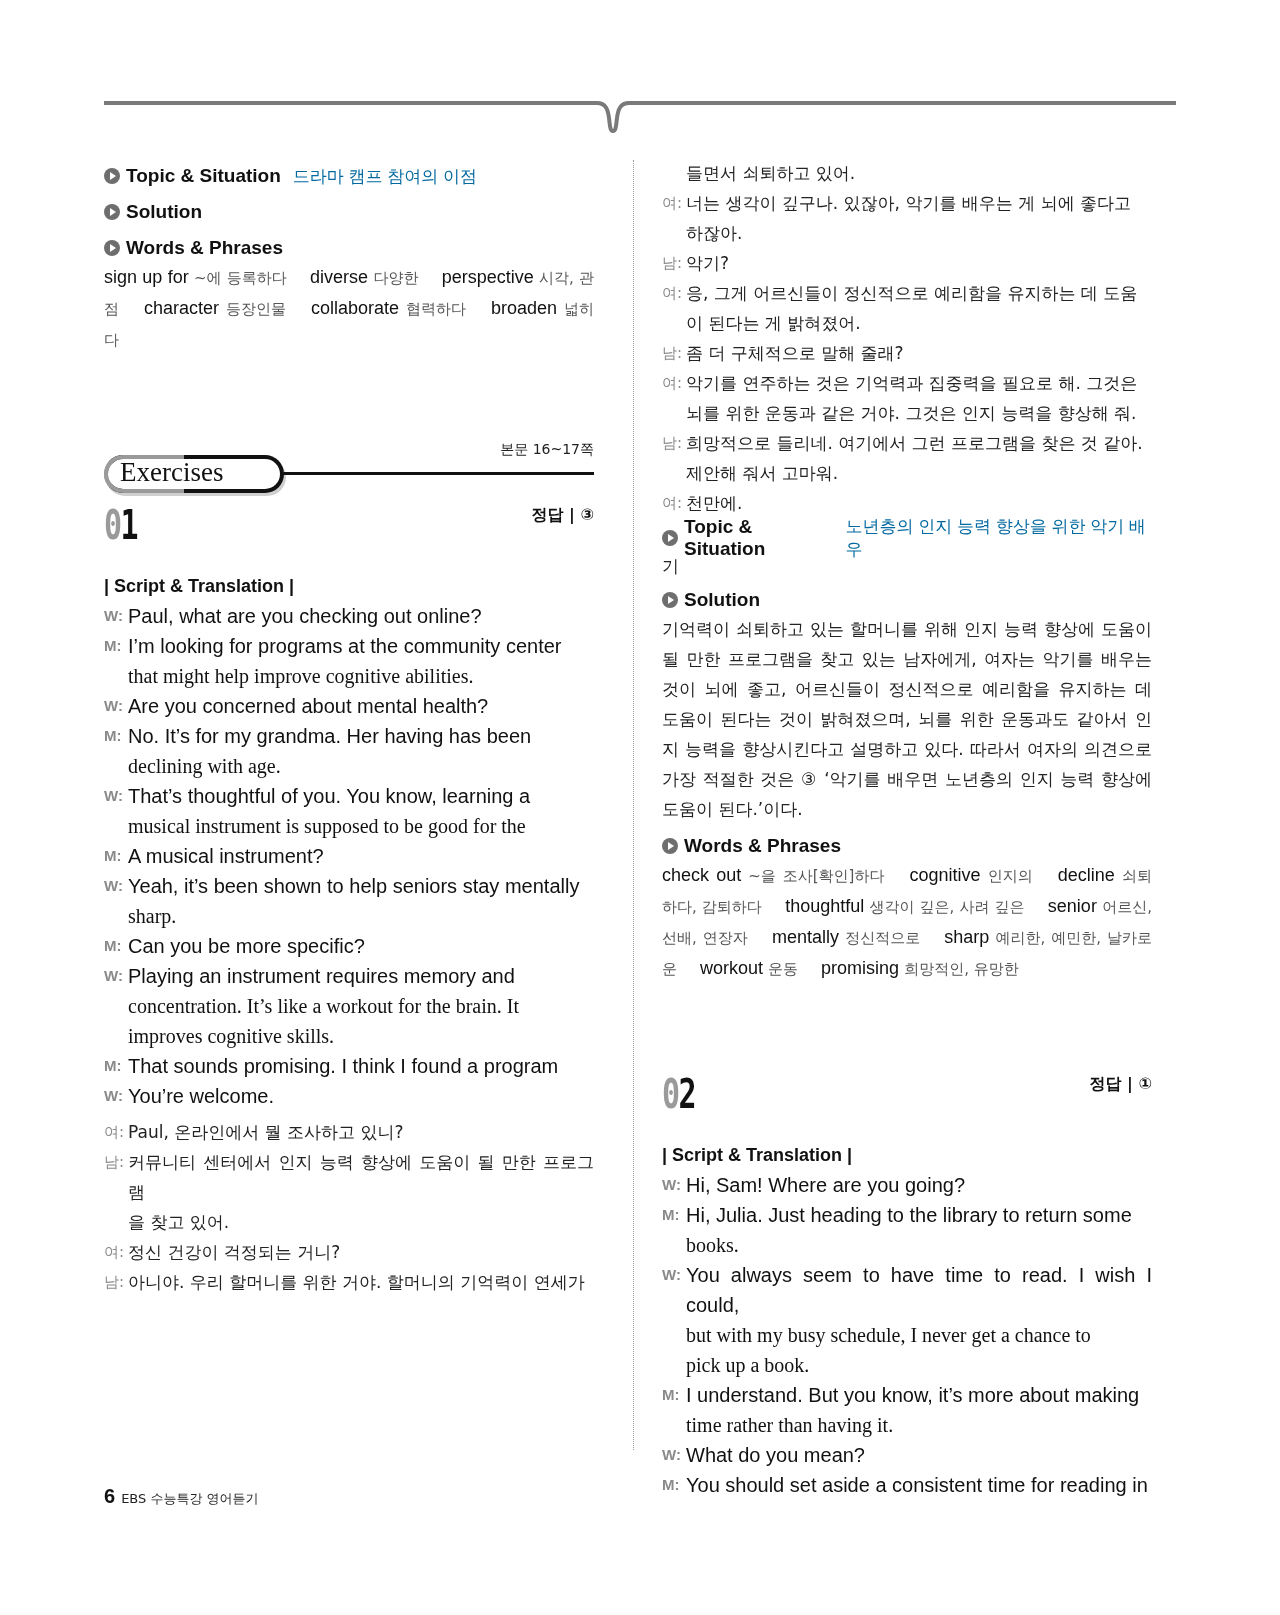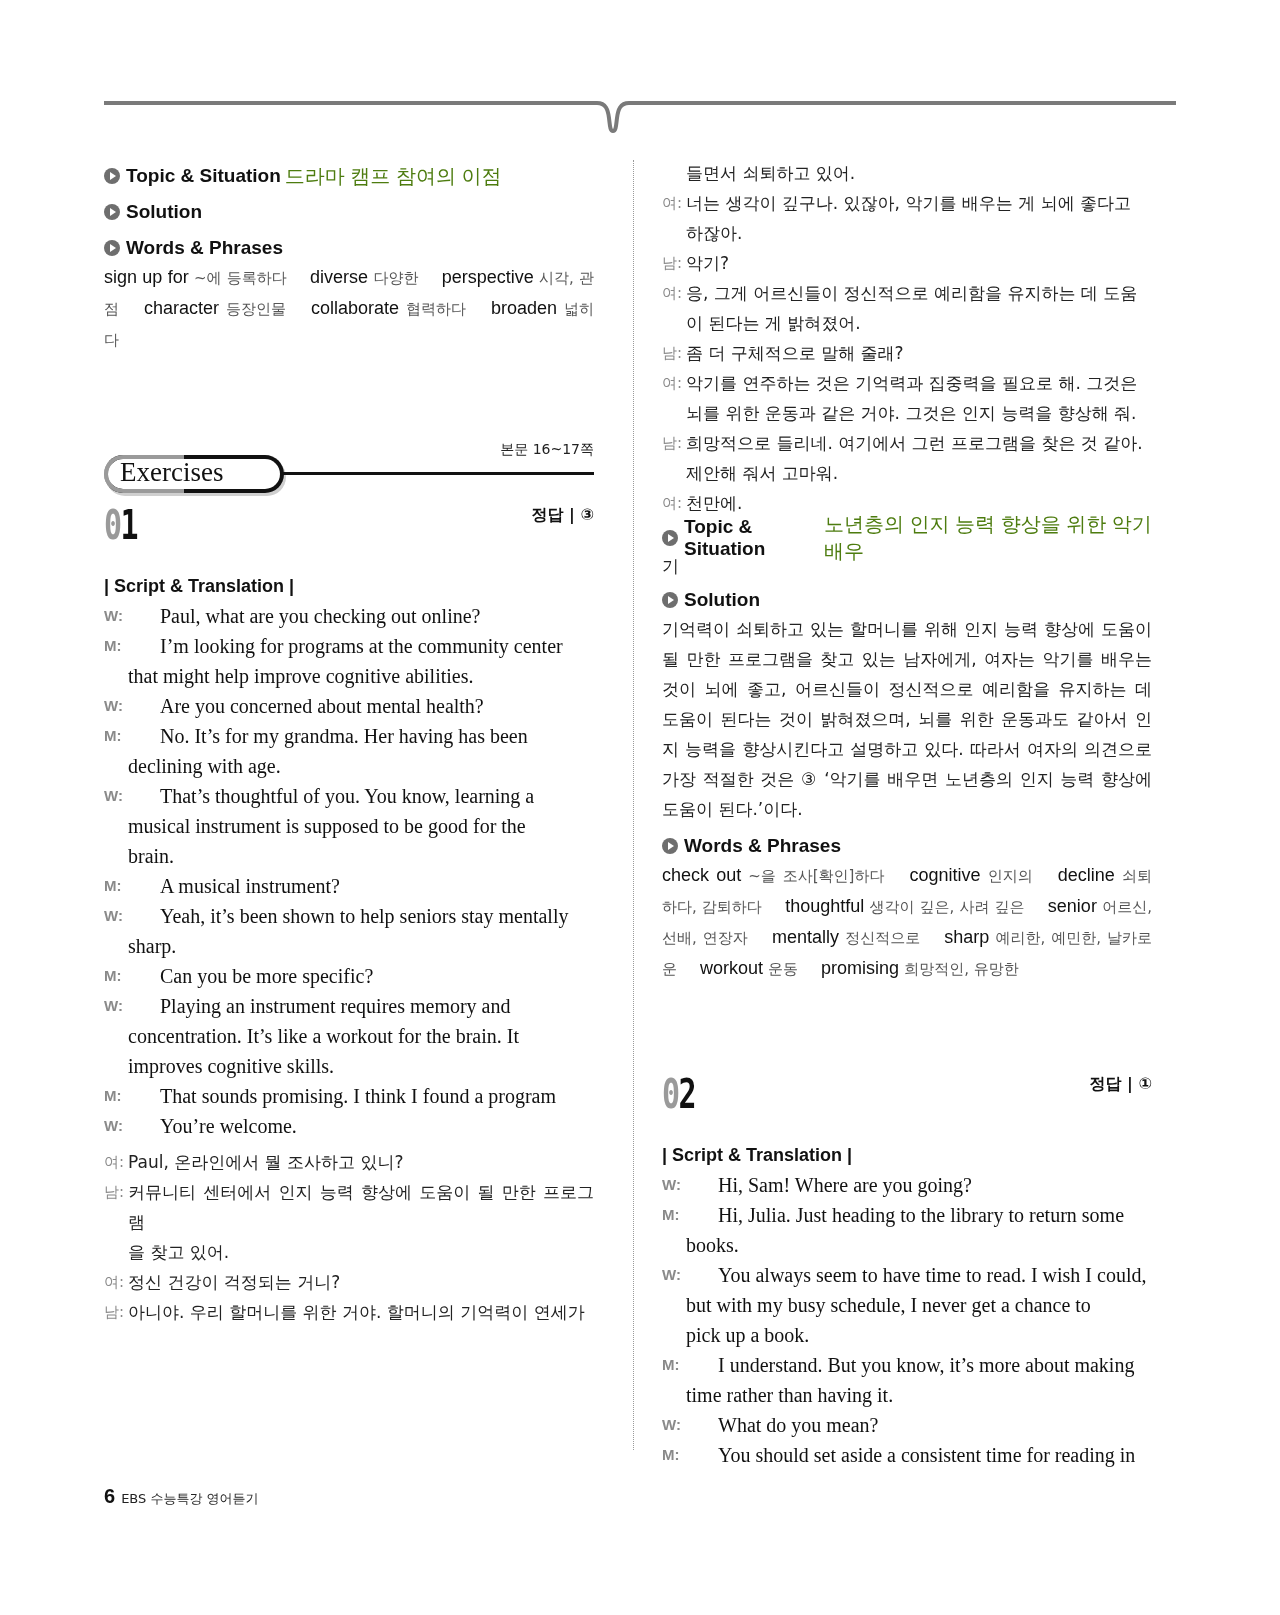--- a/index.html
+++ b/index.html
@@ -7,21 +7,21 @@
   .page { position: absolute; left: 0; top: 0; width: 1280px; height: 1615px; }
   .top-rule { position: absolute; left: 104px; top: 96px; width: 1072px; height: 50px; }
   .col { position: absolute; top: 158px; width: 490px; }
   .col-left { left: 104px; }
   .col-right { left: 662px; }
   .divider { position: absolute; left: 633px; top: 160px; width: 0; height: 1290px; border-left: 1px dotted #9a9a9a; }
 
   .sec-head { display: flex; align-items: center; font-family: "Liberation Sans", sans-serif; font-weight: bold; font-size: 19px; color: #111; height: 28px; margin-top: 4px; }
   .sec-head .play { width: 16px; height: 16px; border-radius: 50%; background: #6e6e6e; position: relative; margin-right: 6px; flex: 0 0 16px; }
   .sec-head .play::after { content: ""; position: absolute; left: 6px; top: 4px; border-left: 6px solid #fff; border-top: 4px solid transparent; border-bottom: 4px solid transparent; }
-  .sec-head .topic-val { font-weight: normal; font-size: 20px; margin-left: 4px; color: #4d7c0f; }
+  .sec-head .topic-val { font-weight: normal; font-size: 17px; margin-left: 12px; color: #0369a1; }
   .topic-cont { font-family: "Liberation Sans", sans-serif; font-size: 17px; line-height: 30px; color: #222; }
 
   .para { font-family: "DejaVu Sans", sans-serif; font-size: 17px; line-height: 30px; color: #222; text-align: justify; }
 
   .words { font-family: "Liberation Sans", sans-serif; font-size: 18px; line-height: 30px; color: #111; text-align: justify; }
   .words .w-en { color: #111; }
   .words .w-ko { color: #555; font-size: 15px; margin-right: 18px; font-family: "DejaVu Sans", sans-serif; }
 
   .exercises-bar { position: relative; height: 52px; margin-top: 100px; }
   .ex-pill { position: absolute; left: 0; top: 8px; width: 180px; height: 38px; border-radius: 22px; border: 4px solid #111; border-left-color: #9a9a9a; border-top-color: #111; background: #fff; box-sizing: border-box; box-shadow: 2px 3px 0 #cfcfcf; }
@@ -34,21 +34,21 @@
   .qnum { font-family: "DejaVu Sans Mono", monospace; font-weight: bold; font-size: 40px; line-height: 40px; transform: scaleX(0.75); transform-origin: left bottom; letter-spacing: -2px; }
   .qnum .d1 { color: #9a9a9a; }
   .qnum .d2 { color: #111; }
   .answer { font-family: "DejaVu Sans", sans-serif; font-weight: bold; font-size: 16px; color: #111; margin-bottom: 8px; }
 
   .script-head { font-family: "Liberation Sans", sans-serif; font-weight: bold; font-size: 18px; color: #111; height: 30px; line-height: 30px; margin-top: 18px; }
 
   .line { display: flex; font-size: 20px; line-height: 30px; }
   .line .sp { flex: 0 0 24px; font-family: "Liberation Sans", sans-serif; font-weight: bold; color: #8a8a8a; font-size: 15px; }
   .line .tx { flex: 1; text-align: justify; color: #111; }
-  .line.en .tx { font-family: Liberation Serif, serif; margin-left: 32px; }
+  .line.en .tx { font-family: Liberation Sans, sans-serif; }
   .line.ko .sp { font-family: "DejaVu Sans", sans-serif; font-weight: normal; font-size: 15px; color: #8a8a8a; }
   .line.ko .tx { font-family: "DejaVu Sans", sans-serif; font-size: 17px; color: #222; }
   .gap { height: 6px; }
   .cont { padding-left: 24px; }
   .cont.en { font-family: "Liberation Serif", serif; font-size: 20px; line-height: 30px; color: #111; }
   .cont.ko { font-family: "DejaVu Sans", sans-serif; font-size: 17px; line-height: 30px; color: #222; }
 
   .footer { position: absolute; left: 104px; top: 1485px; display: flex; align-items: baseline; }
   .footer .pg { font-family: "Liberation Sans", sans-serif; font-weight: bold; font-size: 20px; color: #111; margin-right: 6px; }
   .footer .bk { font-family: "DejaVu Sans", sans-serif; font-size: 13px; color: #222; }
@@ -118,21 +118,20 @@
       <div class="line en">
           <span class="sp">M:</span>
           <span class="tx">No. It’s for my grandma. Her having has been</span>
         </div>
       <div class="cont en">declining with age.</div>
       <div class="line en">
           <span class="sp">W:</span>
           <span class="tx">That’s thoughtful of you. You know, learning a</span>
         </div>
       <div class="cont en">musical instrument is supposed to be good for the</div>
-      <div class="cont en">brain.</div>
       <div class="line en">
           <span class="sp">M:</span>
           <span class="tx">A musical instrument?</span>
         </div>
       <div class="line en">
           <span class="sp">W:</span>
           <span class="tx">Yeah, it’s been shown to help seniors stay mentally</span>
         </div>
       <div class="cont en">sharp.</div>
       <div class="line en">

